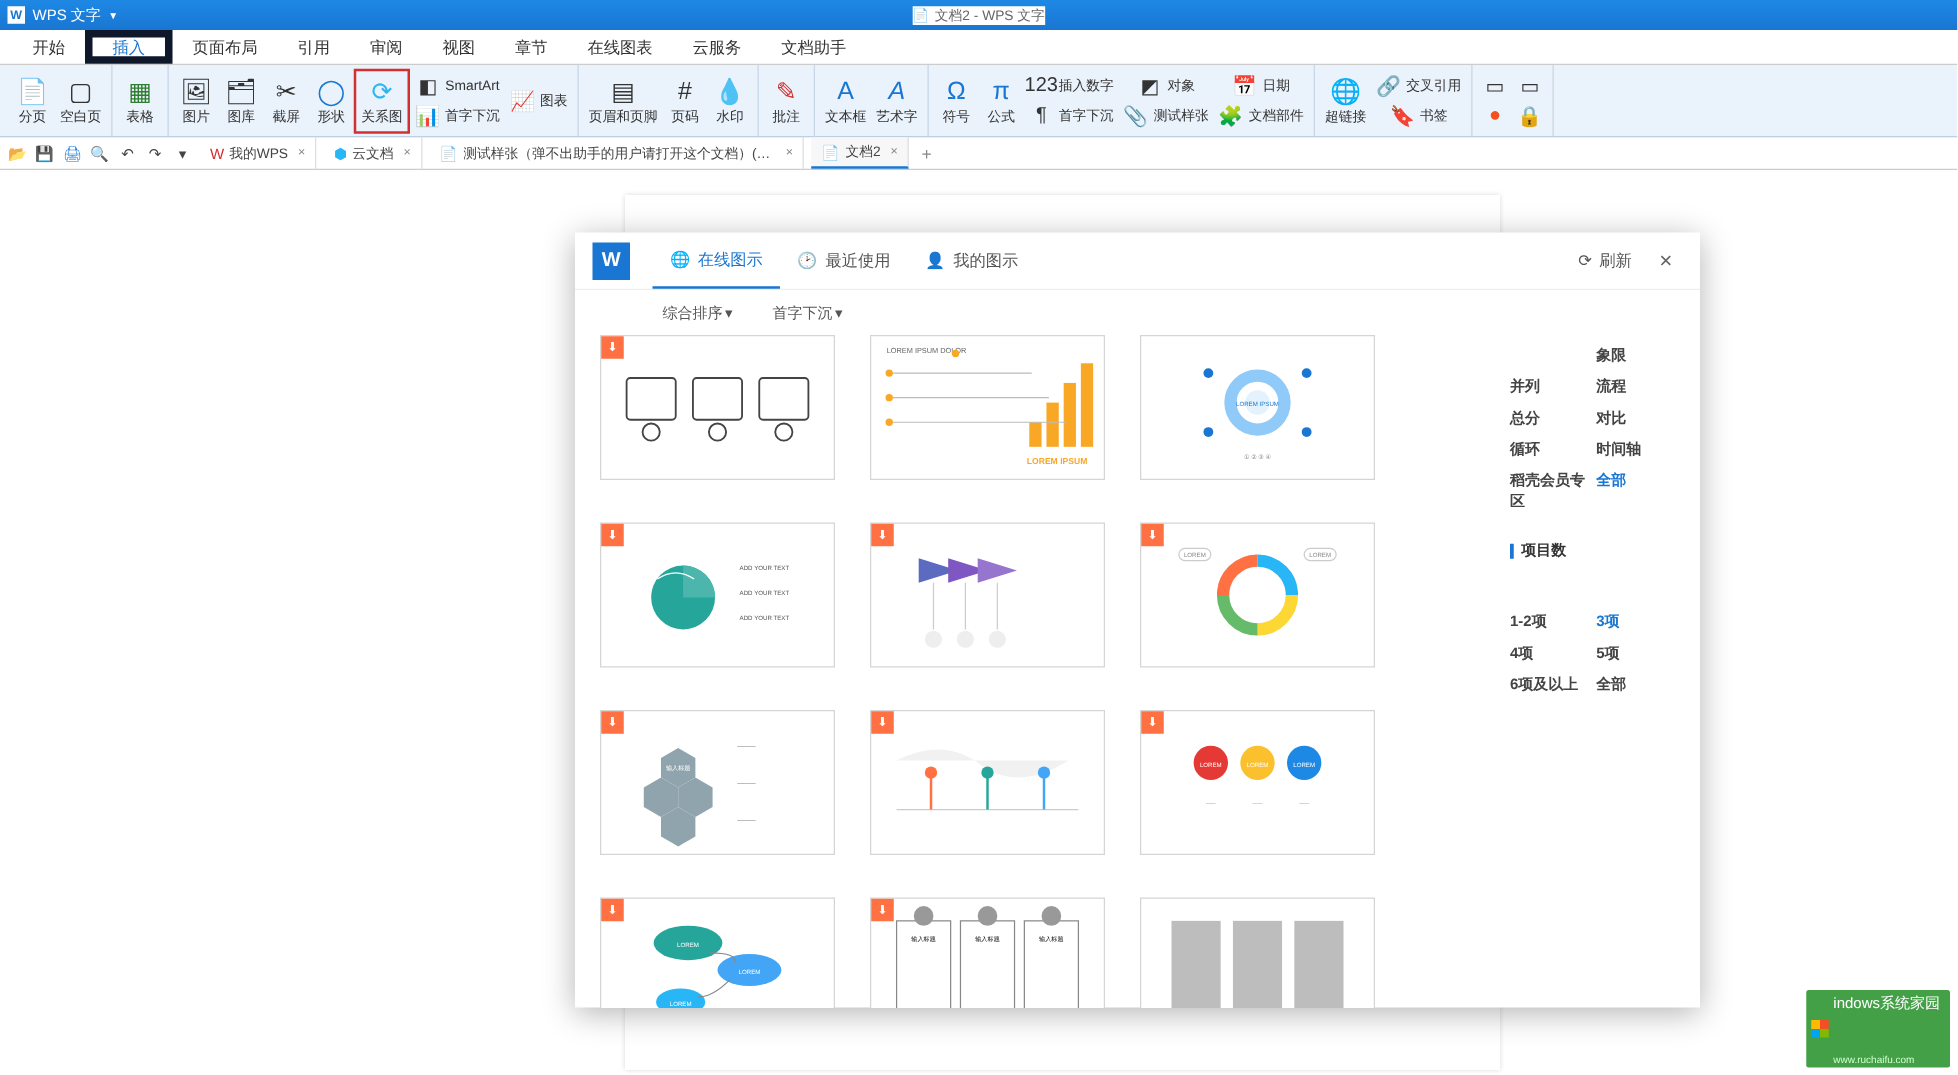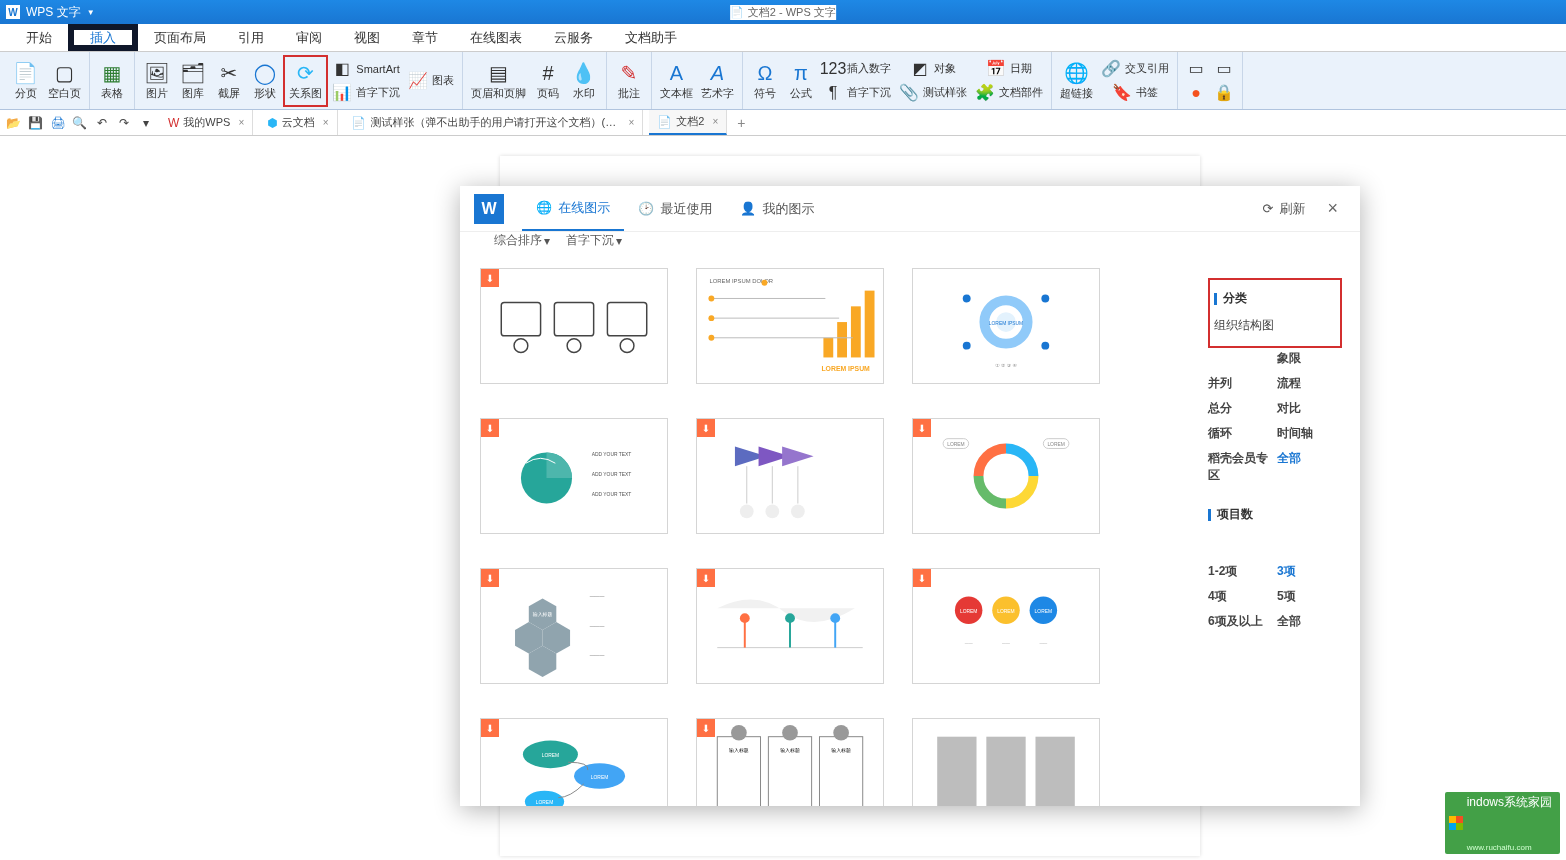--- a/index.html
+++ b/index.html
@@ -40,21 +40,21 @@
 
 
 .dialog { position:absolute; left:460px; top:186px; width:900px; height:620px; background:#fff; box-shadow:0 4px 24px rgba(0,0,0,.3); display:flex; flex-direction:column; }
 .dlg-header { height:46px; display:flex; align-items:center; padding:0 14px; border-bottom:1px solid #eee; }
 .dlg-logo { width:30px; height:30px; background:#1976d2; color:#fff; display:flex; align-items:center; justify-content:center; font-weight:bold; font-size:16px; margin-right:18px; }
 .dlg-tab { display:flex; align-items:center; gap:6px; padding:0 14px; height:100%; font-size:13px; color:#555; cursor:pointer; }
 .dlg-tab.active { color:#1976d2; border-bottom:2px solid #1976d2; }
 .dlg-header .spacer { flex:1; }
 .dlg-close { font-size:18px; color:#666; cursor:pointer; padding:0 8px; }
 
-.dlg-toolbar { height:36px; display:flex; align-items:flex-start; gap:16px; padding:0 34px; font-size:12px; color:#555; }
+.dlg-toolbar { height:36px; display:flex; align-items:center; gap:32px; padding:0 34px; font-size:12px; color:#555;margin-left:36px; }
 .dlg-toolbar .sort-btn { display:flex; align-items:center; gap:2px; cursor:pointer; }
 
 .dlg-body { flex:1; display:flex; overflow:hidden; }
 .dlg-gallery { flex:1; padding:0 20px; overflow-y:auto; }
 .gal-row { display:flex; gap:28px; margin-bottom:34px; }
 .gal-item { width:188px; height:116px; background:#fff; border:1px solid #d5d5d5; position:relative; display:flex; align-items:center; justify-content:center; cursor:pointer; }
 .gal-item .dl-badge { position:absolute; top:0; left:0; width:18px; height:18px; background:#ff7043; color:#fff; font-size:10px; display:flex; align-items:center; justify-content:center; }
 
 .dlg-side { width:170px; padding:10px 18px; font-size:12px; color:#444; }
 .side-title { font-weight:bold; color:#333; margin:6px 0 10px; display:flex; align-items:center; gap:6px; }
@@ -512,28 +512,20 @@
                 <rect x="74" y="18" width="40" height="84"></rect>
                 <rect x="124" y="18" width="40" height="84"></rect>
               </g>
           </svg>
         </div>
       </div>
 
     </div>
 
     <div class="dlg-side">
-      <div class="side-box-highlight">
-        <div class="side-title">
-            <span>分类</span>
-          </div>
-        <div class="side-row">
-            <span>组织结构图</span>
-          </div>
-      </div>
       <div class="side-grid" style="margin-top:-2px">
         <span></span>
           <span>象限</span>
         <span>并列</span>
         <span>流程</span>
         <span>总分</span>
         <span>对比</span>
         <span>循环</span>
         <span>时间轴</span>
         <span>稻壳会员专区</span>

